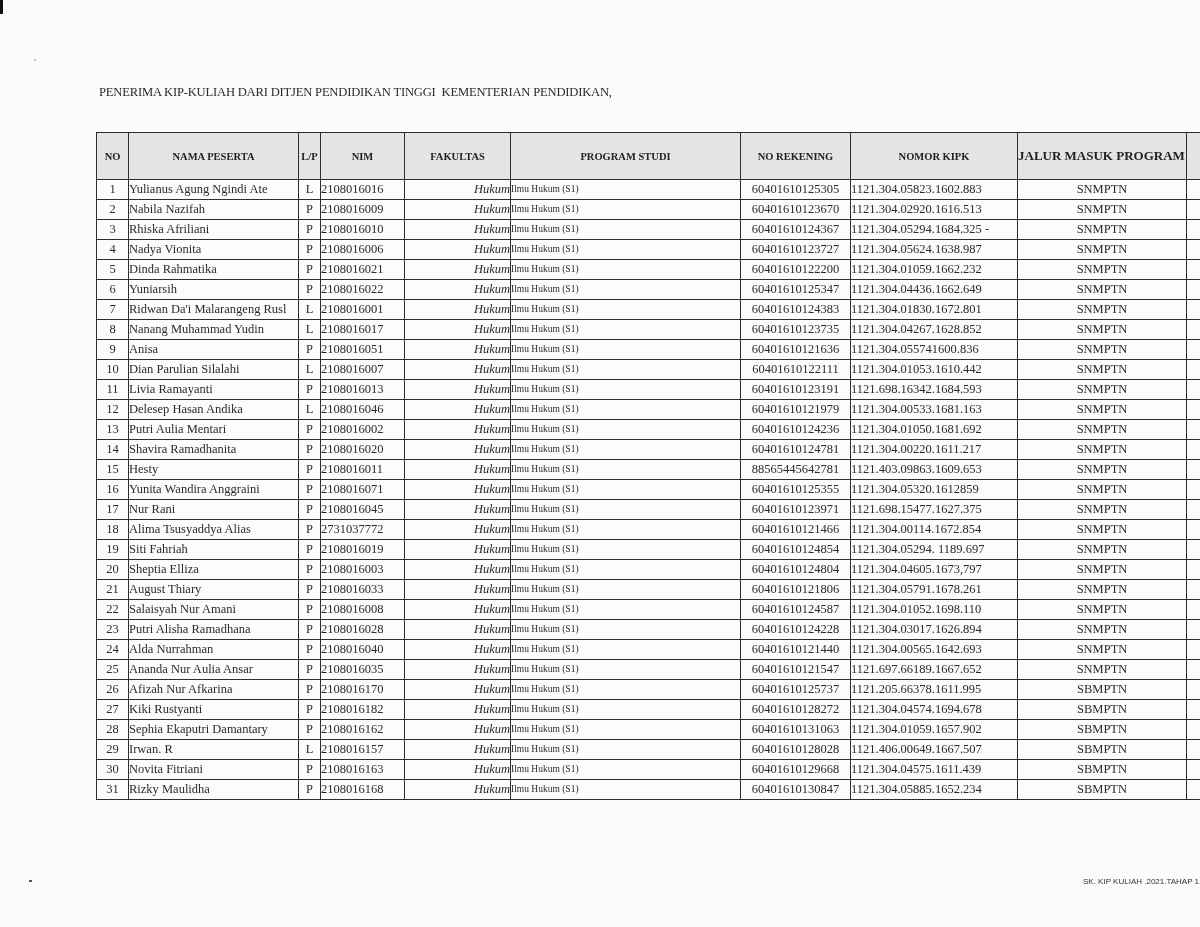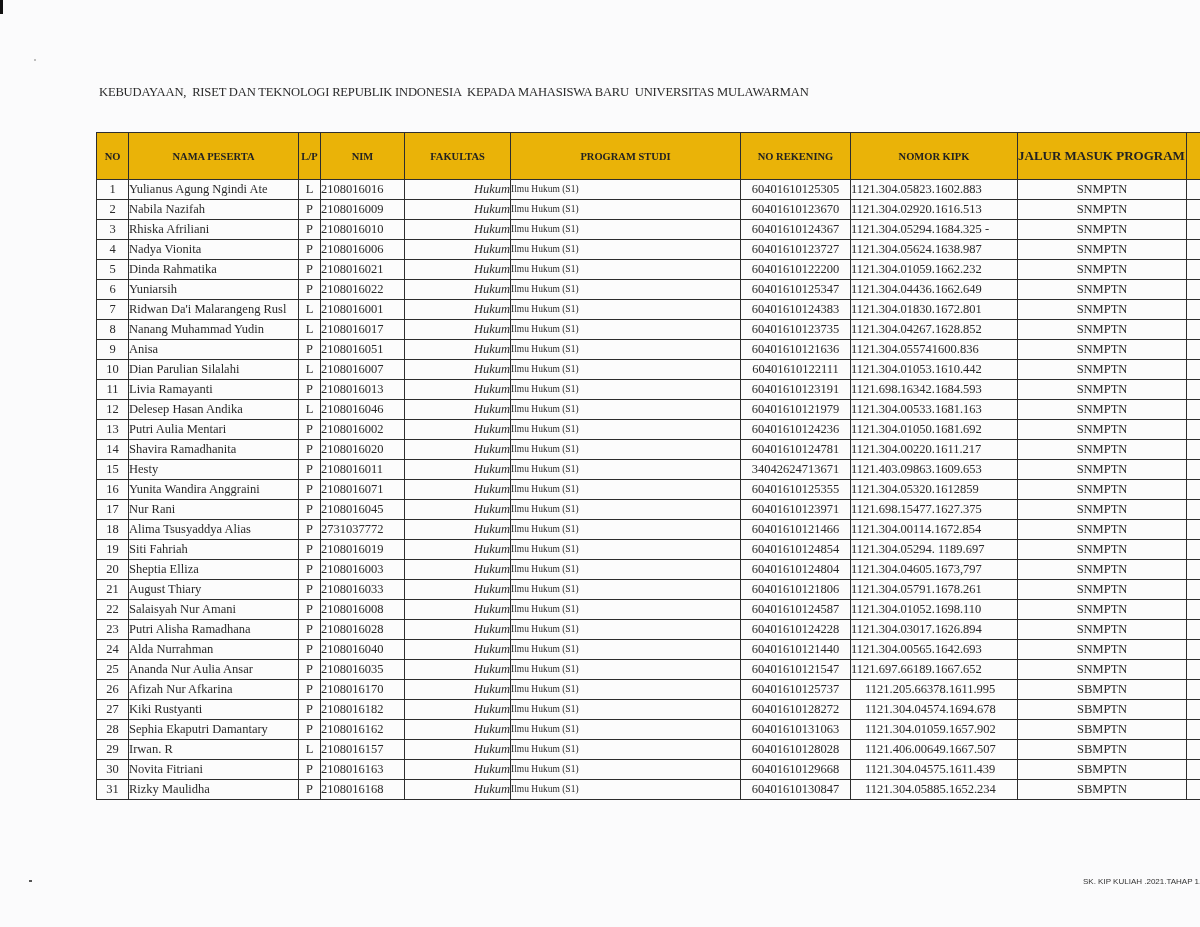--- a/index.html
+++ b/index.html
@@ -23,55 +23,56 @@
     border-collapse:collapse; table-layout:fixed;
     width:1110px;
   }
   table.grid th, table.grid td {
     border:1.4px solid #2e2e2e;
     padding:0; white-space:nowrap; overflow:hidden;
   }
   table.grid th {
     height:46px;
     font-size:10.5px; font-weight:bold; text-align:center;
-    background:#eab308;
+    background:#e5e5e5;
     color:#222;
     margin-left:6px;
   }
   table.grid th.jalur { font-size:13px; }
   table.grid td {
     height:19px;
     font-size:12.5px; line-height:19px;
     color:#2a2a2a;
     background:#fcfcfc;
   }
   td.c-no { text-align:center; }
   td.c-nama { padding-left:3px; }
   td.c-lp { text-align:center; }
   td.c-nim { text-align:left; }
   td.c-fak { text-align:right;font-style:italic; }
   td.c-prodi { padding-left:3px; font-size:9.5px !important; }
   td.c-rek { text-align:center; }
   td.c-kipk { padding-left:3px; }
-  td.c-kipk.indent { padding-left:14px; }
+  td.c-kipk.indent { }
   td.c-jalur { text-align:center; }
   .footer {
     position:absolute; left:1083px; top:877px;
     font-family:"Liberation Sans", "DejaVu Sans", sans-serif;
     font-size:8px; color:#333; white-space:nowrap;
   }
 </style>
 </head>
 <body>
 
 <div class="corner-mark"></div>
 <div class="speck"></div>
 <div class="speck2"></div>
 
 <div class="title">
+  <div>PENERIMA KIP-KULIAH DARI DITJEN PENDIDIKAN TINGGI  KEMENTERIAN PENDIDIKAN,</div>
   <div>KEBUDAYAAN,  RISET DAN TEKNOLOGI REPUBLIK INDONESIA  KEPADA MAHASISWA BARU  UNIVERSITAS MULAWARMAN</div>
   <div>SEMESTER GANJIL 2021/2022 TAHUN 2021</div>
 </div>
 
 <table class="grid">
   <colgroup>
     <col style="width:32px">
     <col style="width:170px">
     <col style="width:22px">
     <col style="width:84px">
@@ -265,21 +266,21 @@
         <td class="c-jalur">SNMPTN</td>
         <td></td>
       </tr>
       <tr>
         <td class="c-no">15</td>
         <td class="c-nama">Hesty</td>
         <td class="c-lp">P</td>
         <td class="c-nim">2108016011</td>
         <td class="c-fak">Hukum</td>
         <td class="c-prodi">Ilmu Hukum (S1)</td>
-        <td class="c-rek">34042624713671</td>
+        <td class="c-rek">88565445642781</td>
         <td class="c-kipk">1121.403.09863.1609.653</td>
         <td class="c-jalur">SNMPTN</td>
         <td></td>
       </tr>
       <tr>
         <td class="c-no">16</td>
         <td class="c-nama">Yunita Wandira Anggraini</td>
         <td class="c-lp">P</td>
         <td class="c-nim">2108016071</td>
         <td class="c-fak">Hukum</td>

